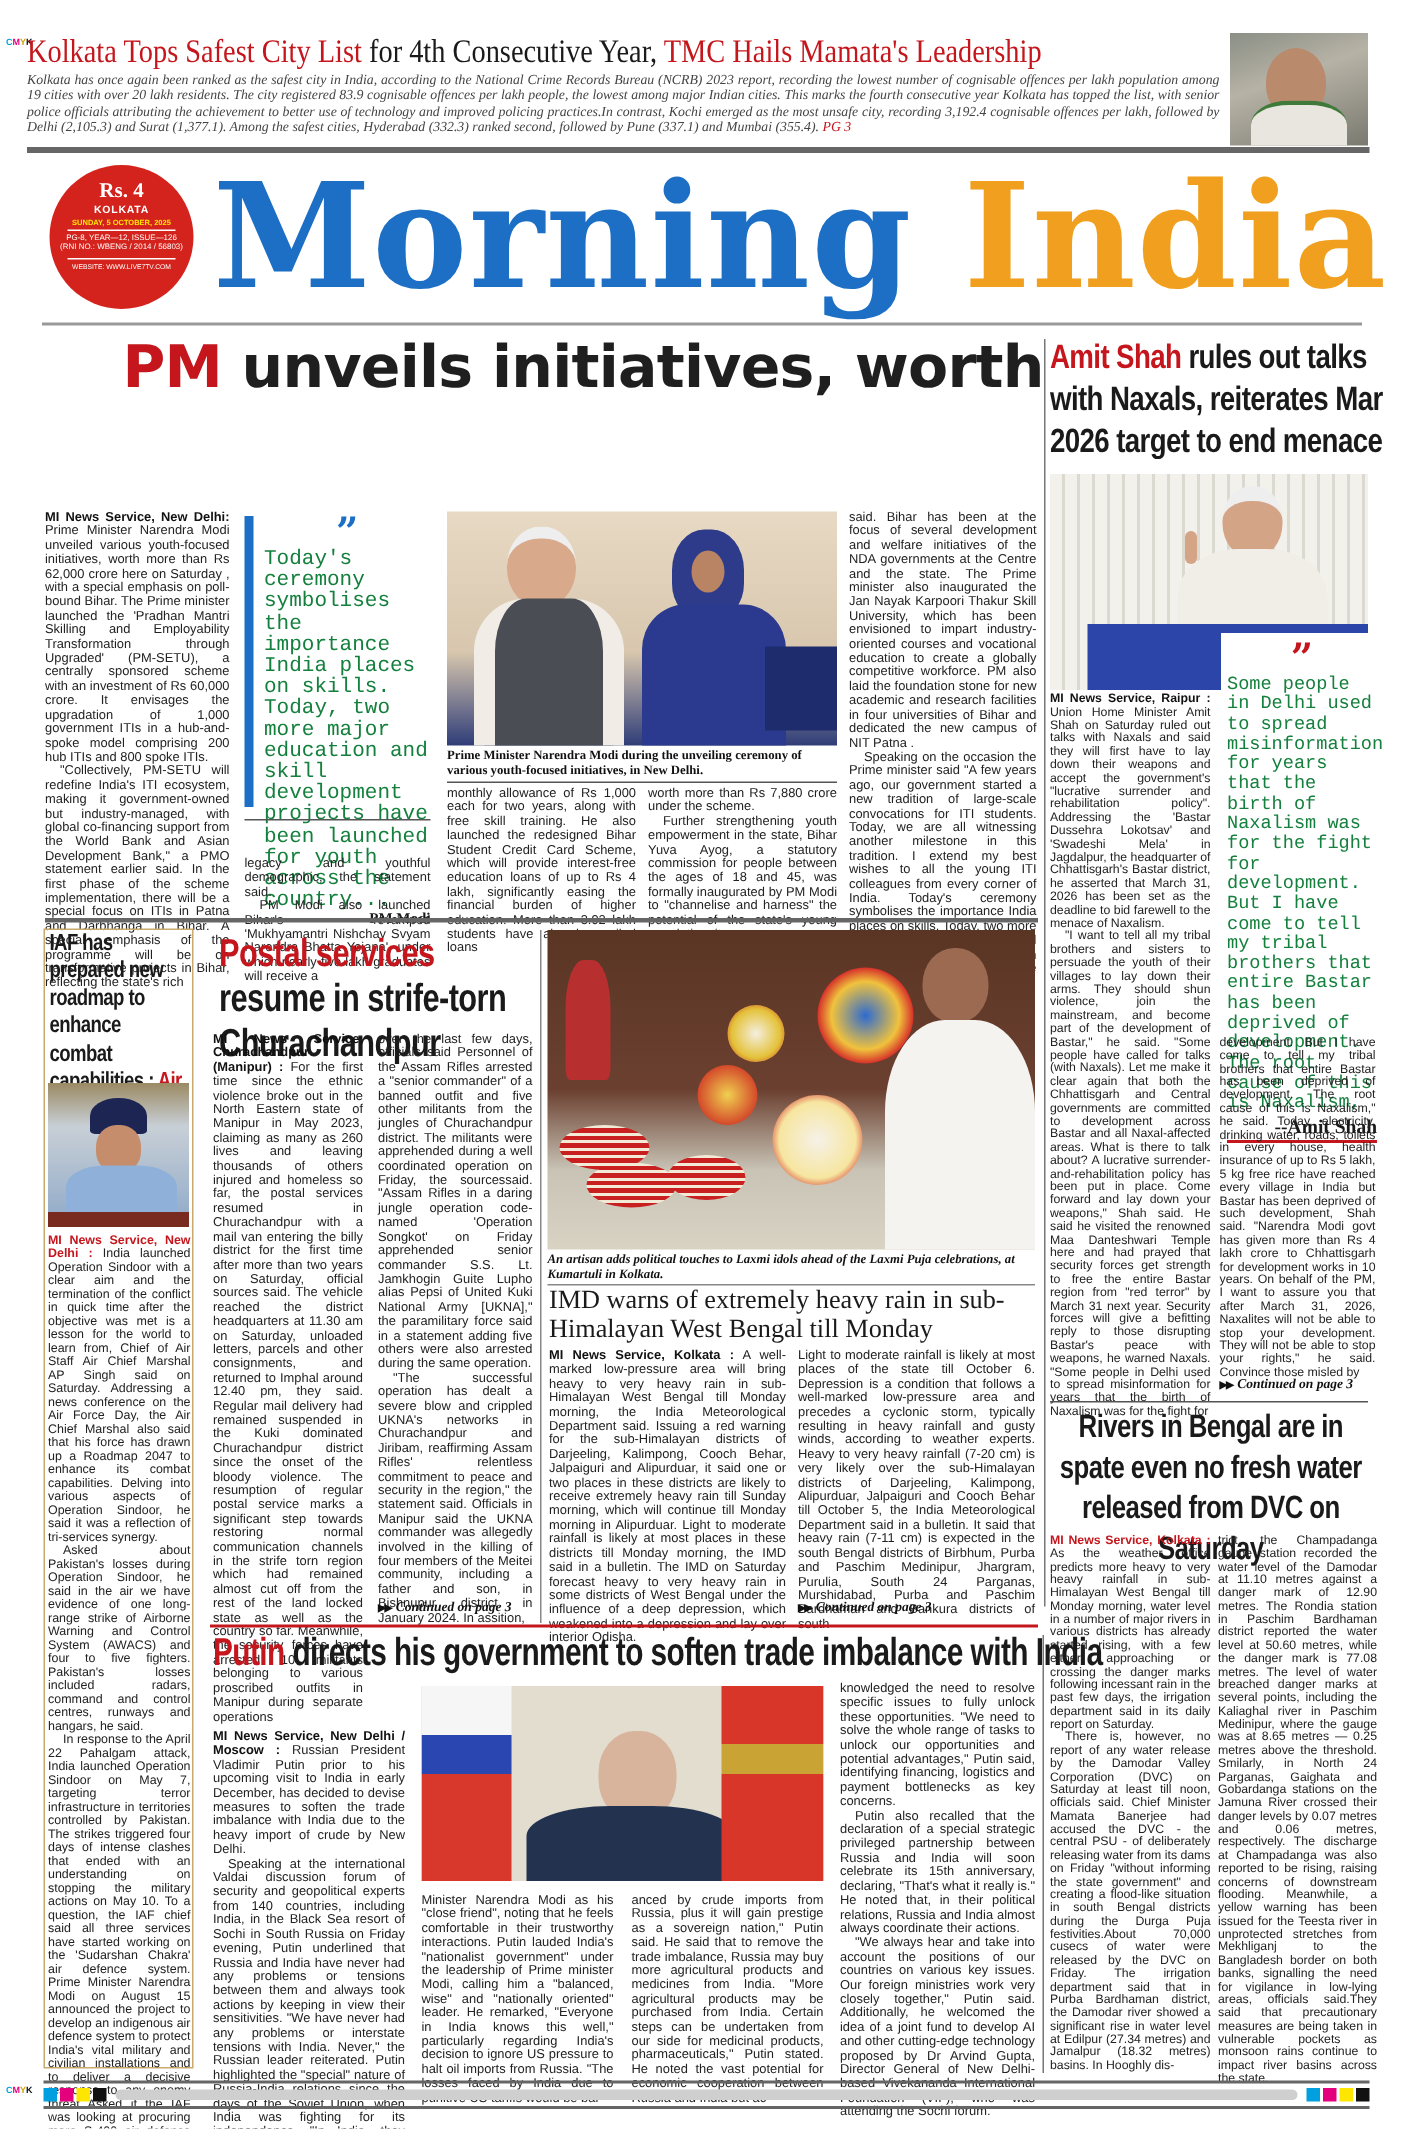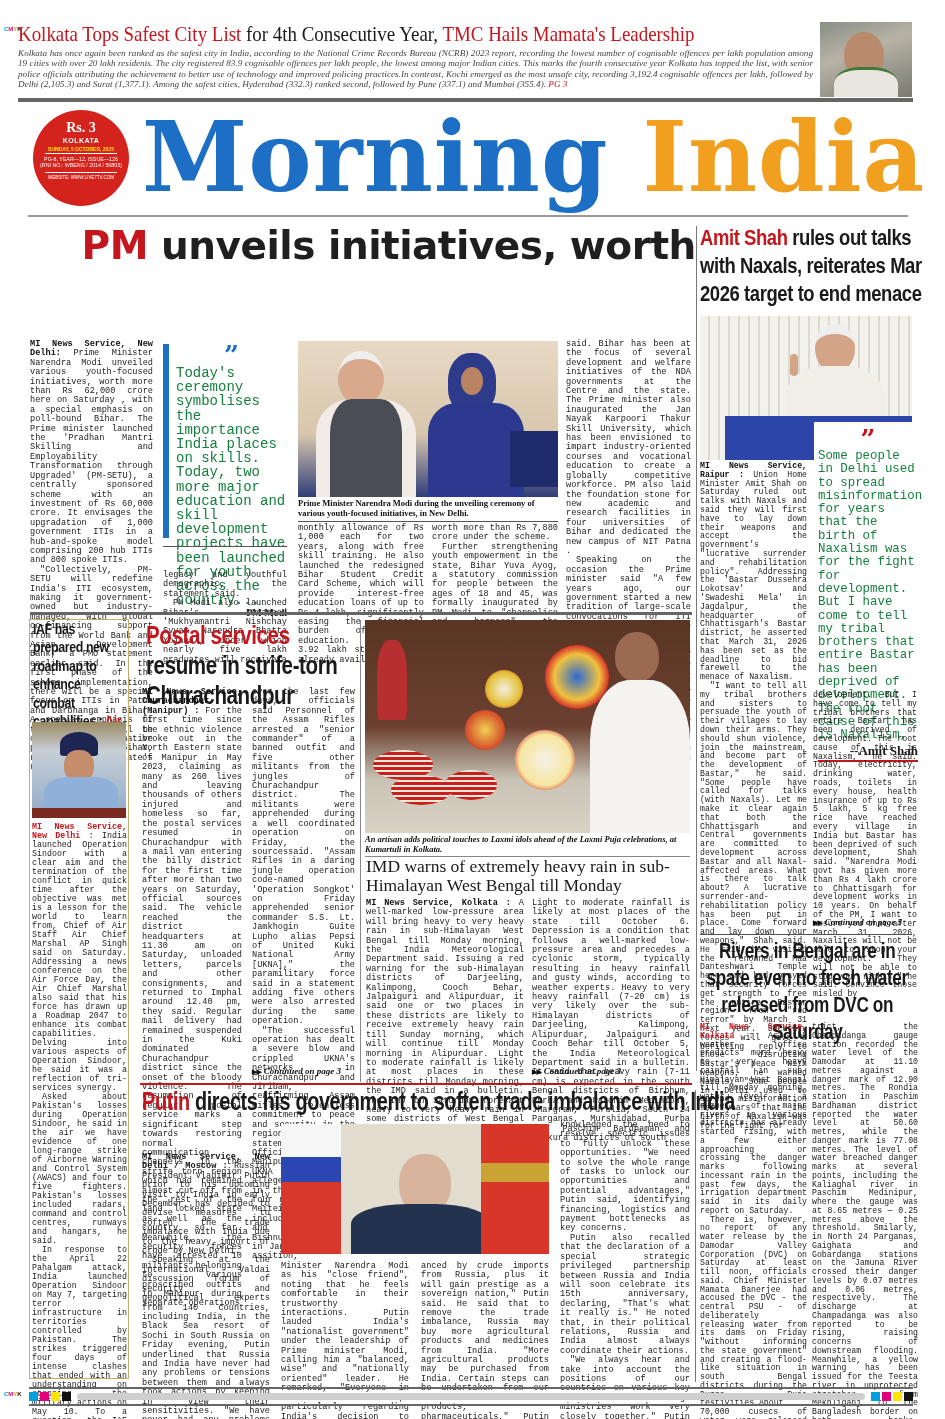--- a/index.html
+++ b/index.html
@@ -1,21 +1,21 @@
 <!DOCTYPE html>
 <html><head>
 <meta charset="utf-8">
 <style>
   * { box-sizing: border-box; margin: 0; padding: 0; }
   html, body { width: 945px; height: 1419px; background: #ffffff; overflow: hidden; }
   body { position: relative; font-family: "DejaVu Serif", serif; color: #1a1a1a; }
   .abs { position: absolute; }
   .serif { font-family: "Liberation Serif", serif; }
   .cond { font-family: "Liberation Sans", sans-serif; font-weight: bold; letter-spacing: -0.5px; transform-origin: left top; }
-  .body-text { font-family: Liberation Mono, monospace; font-size: 8.6px; line-height: 9.4px; text-align: justify; color: #222; }
+  .body-text { font-family: Liberation Sans, sans-serif; font-size: 8.6px; line-height: 9.4px; text-align: justify; color: #222; }
   .body-text p { text-indent: 10px; }
   .body-text p.first { text-indent: 0; }
   .byline { font-weight: bold; color: #111; }
   .byline.red { color: #c4161c; }
   .red { color: #c4161c; }
   .cmyk-bar { display: flex; gap: 2px; align-items: center; }
   .sw { width: 9px; height: 9px; display: inline-block; }
   .rule { position: absolute; background: #555; }
   .quote-mark { font-family: "DejaVu Serif", serif; font-weight: bold; font-size: 26px; line-height: 22px; }
   .pullquote { font-family: Liberation Mono, monospace; color: #15803d; }
@@ -39,21 +39,21 @@
     <span>Kolkata has once again been ranked as the safest city in India, according to the National Crime Records Bureau (NCRB) 2023 report, recording the lowest number of cognisable offences per lakh population among 19 cities with over 20 lakh residents. The city registered 83.9 cognisable offences per lakh people, the lowest among major Indian cities. This marks the fourth consecutive year Kolkata has topped the list, with senior police officials attributing the achievement to better use of technology and improved policing practices.In contrast, Kochi emerged as the most unsafe city, recording 3,192.4 cognisable offences per lakh, followed by Delhi (2,105.3) and Surat (1,377.1). Among the safest cities, Hyderabad (332.3) ranked second, followed by Pune (337.1) and Mumbai (355.4).</span> <span class="red">PG 3</span>
   </div>
 </div>
 <div class="photo" style="left:820px;top:22px;width:92px;height:75px;background:linear-gradient(160deg,#8a8f85 0%,#b7b2a6 40%,#7a7a70 100%);">
   <div style="position:absolute;left:24px;top:10px;width:40px;height:46px;border-radius:50% 50% 45% 45%;background:#b98a6c;"></div>
   <div style="position:absolute;left:14px;top:45px;width:64px;height:40px;border-radius:40% 40% 0 0;background:#e8e6df;border-top:3px solid #3f7a3a;"></div>
 </div>
 <div class="rule" style="left:18px;top:98px;width:895px;height:4px;background:#666;"></div>
 
 <div class="abs" style="left:33px;top:110px;width:96px;height:96px;border-radius:50%;background:#d4231c;color:#fff;text-align:center;font-family:'Liberation Sans',sans-serif;">
-  <div style="font-family:'Liberation Serif',serif;font-weight:bold;font-size:14px;margin-top:10px;line-height:15px;">Rs. 3</div>
+  <div style="font-family:'Liberation Serif',serif;font-weight:bold;font-size:14px;margin-top:10px;line-height:15px;">Rs. 4</div>
   <div style="font-weight:bold;font-size:7px;margin-top:2px;letter-spacing:0.5px;">KOLKATA</div>
   <div style="font-weight:bold;font-size:5px;color:#ffe600;margin-top:2px;border-bottom:0.5px solid #fff;padding-bottom:1px;margin-left:12px;margin-right:12px;">SUNDAY, 5 OCTOBER, 2025</div>
   <div style="font-size:5.3px;margin-top:2px;">PG-8, YEAR—12, ISSUE—126</div>
   <div style="font-size:5.3px;">(RNI NO.: WBENG / 2014 / 56803)</div>
   <div style="font-size:4.5px;margin-top:4px;border-top:0.5px solid #fff;padding-top:2px;margin-left:12px;margin-right:12px;">WEBSITE: WWW.LIVE7TV.COM</div>
 </div>
 <div class="abs" style="left:142px;top:102px;height:110px;white-space:nowrap;font-family:'DejaVu Serif',serif;font-weight:bold;font-size:97px;line-height:110px;letter-spacing:1px;transform:scaleX(0.98);transform-origin:left top;">
   <span style="color:#1c6fc4;">Morning</span><span> </span><span style="color:#f0a01e;">India</span>
 </div>
 <div class="rule" style="left:28px;top:215px;width:880px;height:2px;background:#999;"></div>

